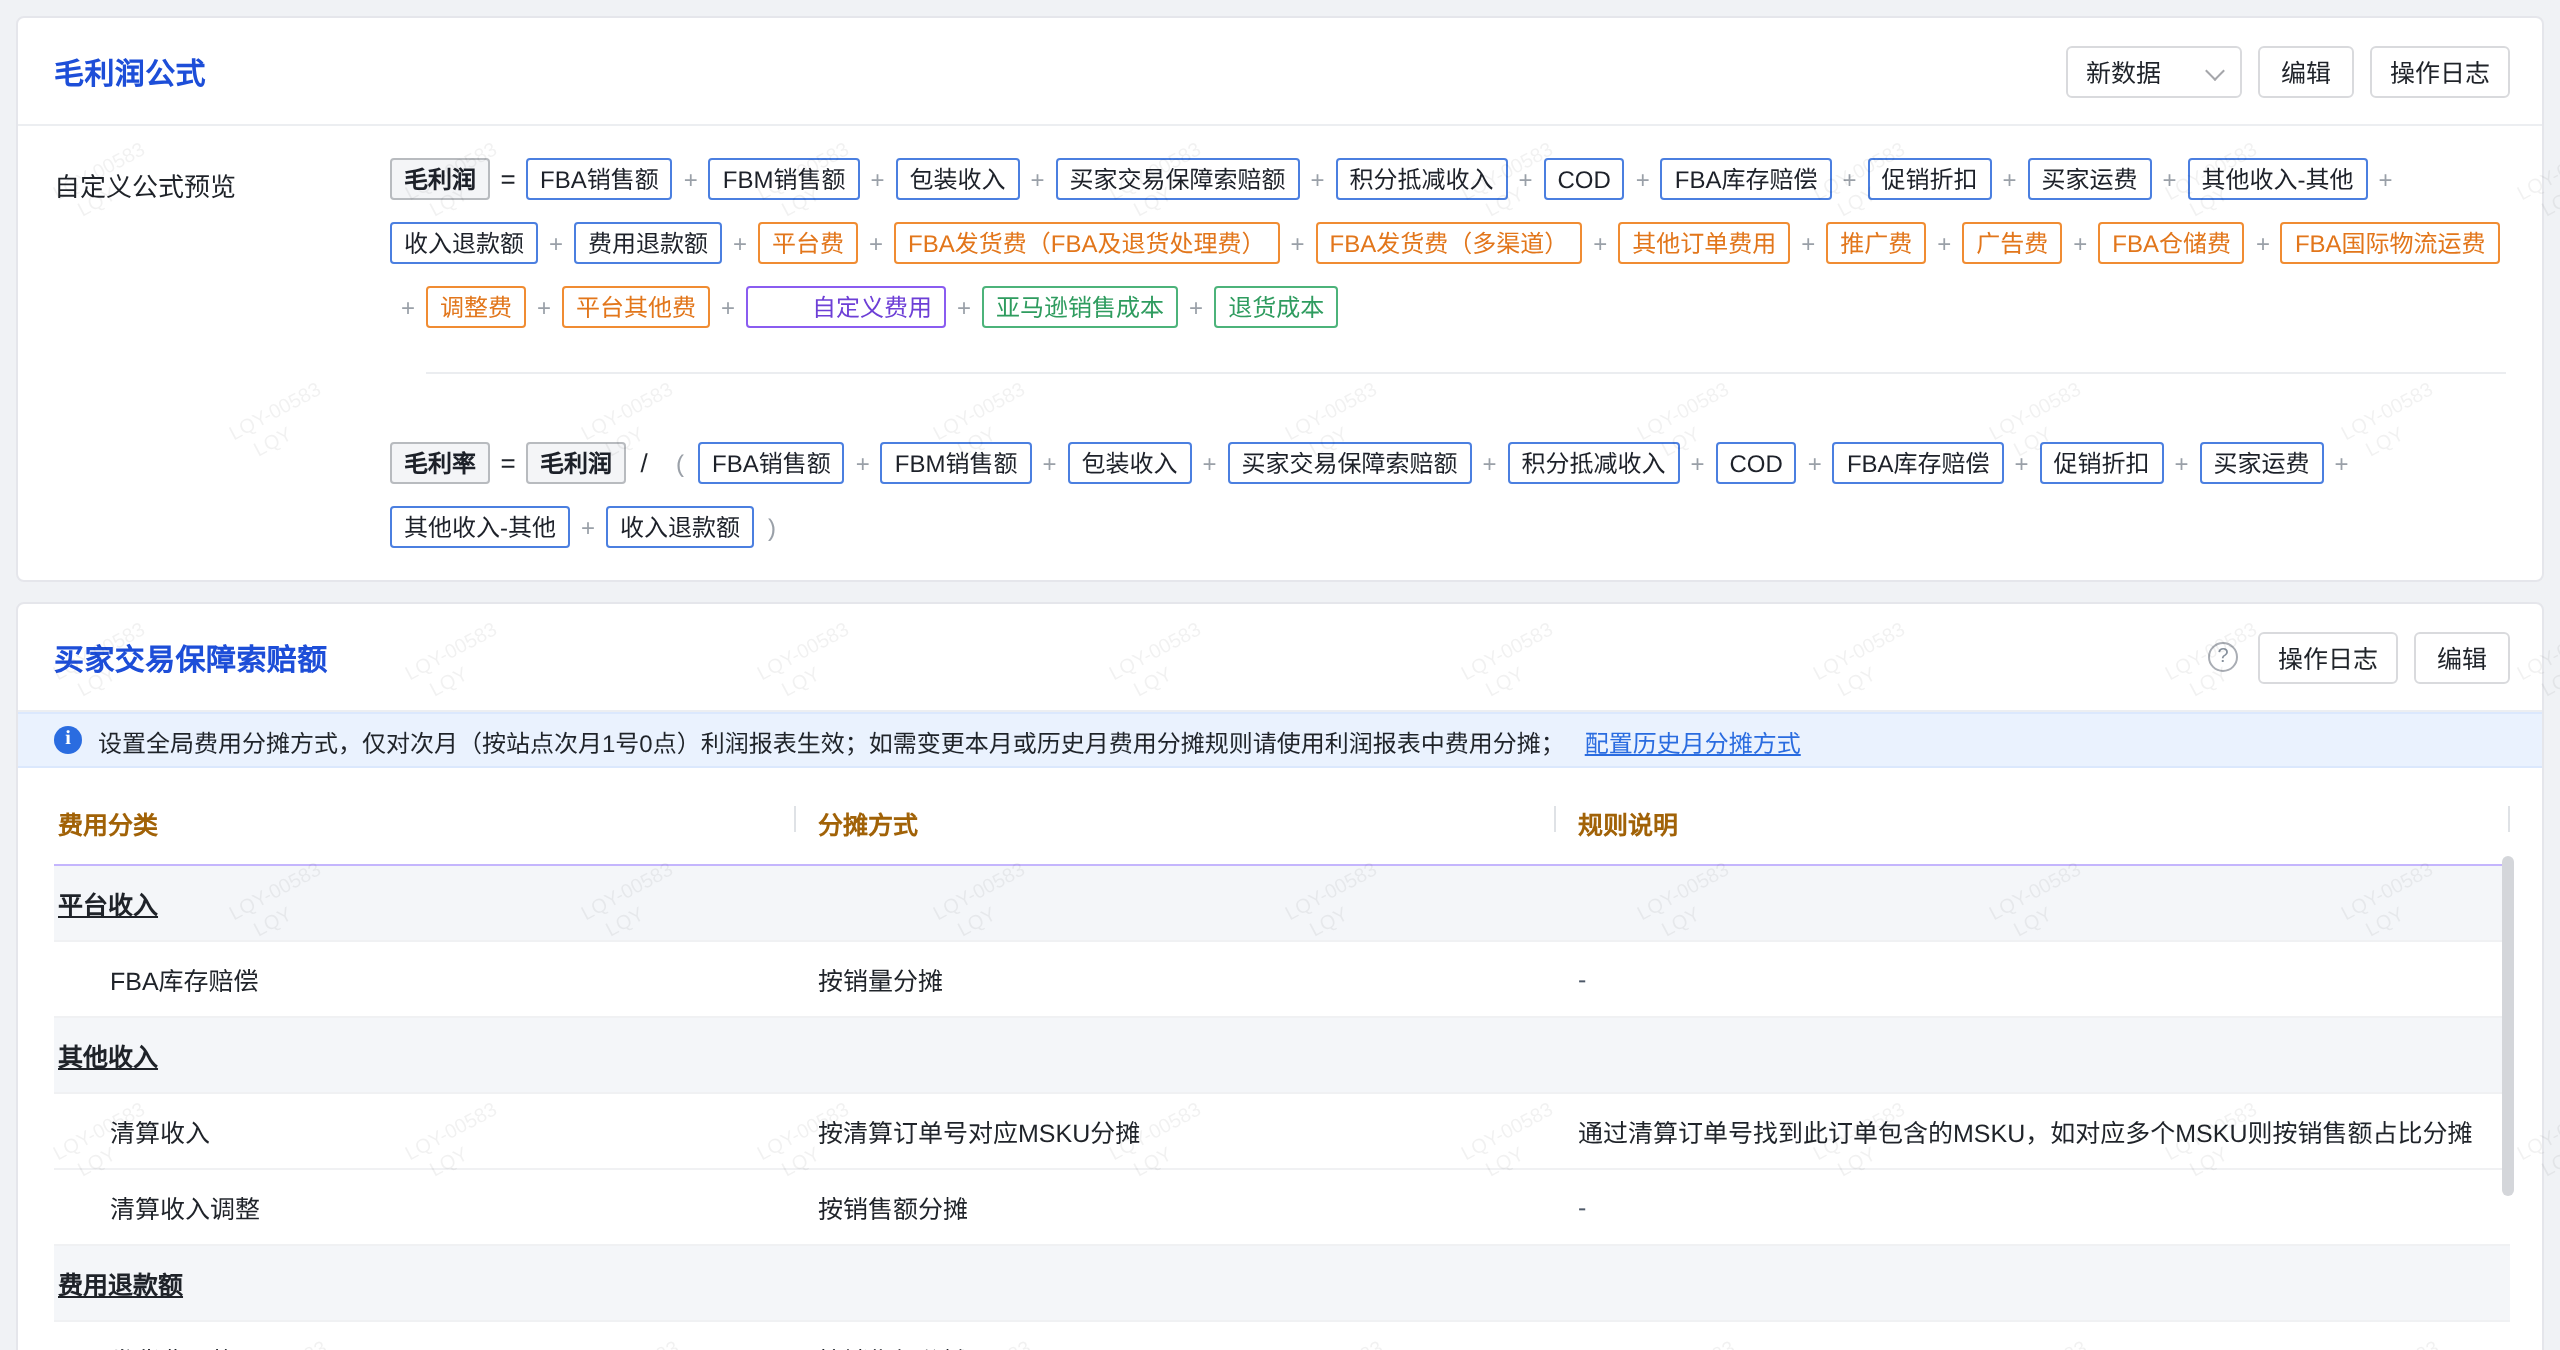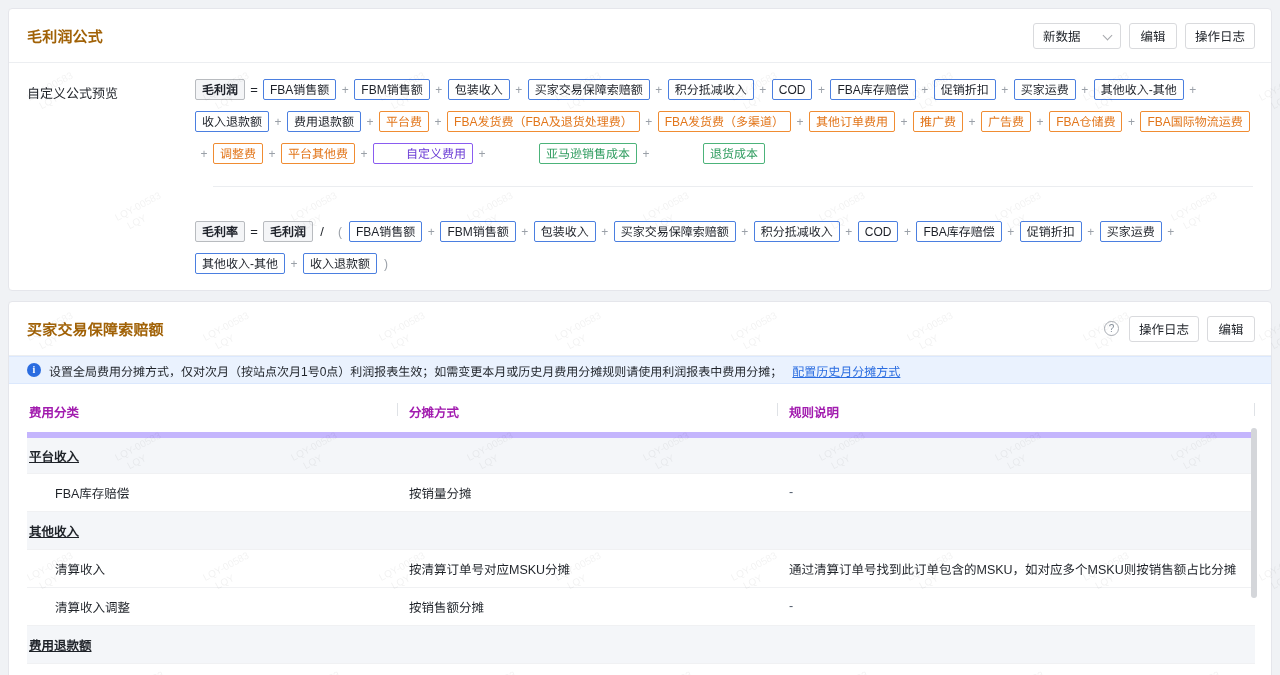--- a/index.html
+++ b/index.html
@@ -47,21 +47,21 @@
     position: relative;
     height: 54px;
     border-bottom: 1px solid #eceef1;
     display: flex;
     align-items: center;
     padding: 0 16px 0 18px;
   }
   .card-title {
     font-size: 15px;
     font-weight: bold;
-    color: #a16207;
+    color: #1d4ed8;
     letter-spacing: .2px;
   }
   .head-right {
     margin-left: auto;
     display: flex;
     align-items: center;
     gap: 8px;
   }
   .btn {
     height: 26px;
@@ -148,21 +148,21 @@
     background: #fff;
     color: #1d2129;
     font-size: 12px;
     white-space: nowrap;
     line-height: 1;
     cursor: pointer;
   }
   .tag.gray { border-color: #b8bbbf; background: #f4f5f7; font-weight: bold; }
   .tag.blue { border-color: #4b7fe0; }
   .tag.orange { border-color: #f08c32; color: #e2761b; }
-  .tag.green { border-color: #4cb37a; color: #2f9c5f; margin-left: 48px; }
+  .tag.green { border-color: #4cb37a; color: #2f9c5f; }
   .tag.purple { border-color: #8a5cf0; color: #6d3fd6; padding-left: 32px; }
   .op {
     display: inline-flex;
     align-items: center;
     justify-content: center;
     min-width: 18px;
     padding: 0 4px;
     color: #9aa0a8;
     font-size: 12px;
     user-select: none;
@@ -217,23 +217,23 @@
   }
   table.rules {
     width: 100%;
     border-collapse: collapse;
     table-layout: fixed;
   }
   table.rules th {
     text-align: left;
     font-size: 12.5px;
     font-weight: bold;
-    color: #a21caf;
+    color: #a16207;
     padding: 8px 0 11px 0;
-    border-bottom: 6px solid #c4b5fd;
+    border-bottom: 1px solid #c4b5fd;
     position: relative;
   }
   table.rules th .sep {
     position: absolute;
     left: 0; top: 9px;
     width: 1px; height: 13px;
     background: #dfe2e6;
   }
   table.rules th.c1 { width: 370px; padding-left: 2px; }
   table.rules th.c2 { width: 380px; padding-left: 12px; }

